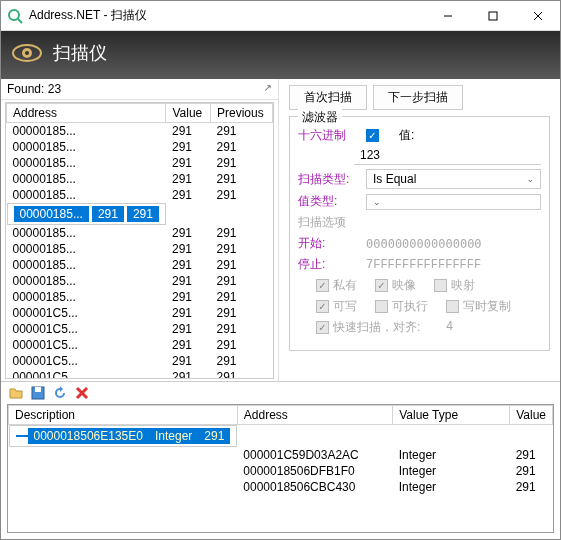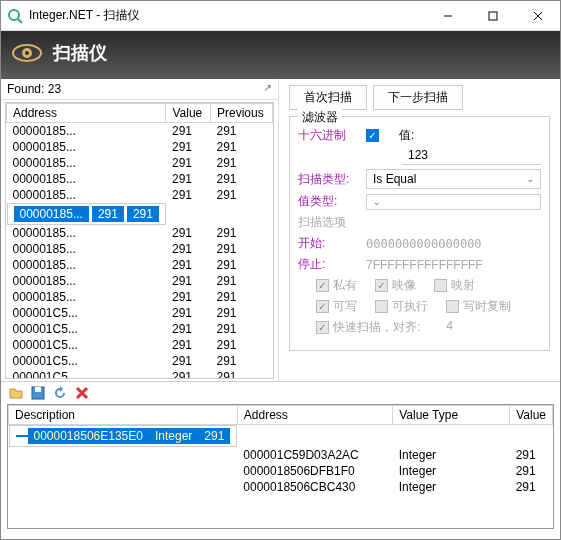--- a/index.html
+++ b/index.html
@@ -8,21 +8,21 @@
 .window { width: 561px; height: 540px; background: #fff; border: 1px solid #888; display: flex; flex-direction: column; }
 
 .titlebar { height: 30px; background: #fff; display: flex; align-items: center; padding: 0 0 0 6px; border-bottom: 1px solid #ddd; }
 .titlebar .ico { width: 16px; height: 16px; margin-right: 6px; display:flex;align-items:center;justify-content:center;}
 .titlebar .ttl { font-size: 12px; color: #000; flex: 1; }
 .winbtns { display: flex; height: 100%; }
 .winbtn { width: 45px; display: flex; align-items: center; justify-content: center; color: #000; font-size: 11px; }
 
 .banner { background: linear-gradient(180deg, #2a2a2a 0%, #595959 100%); color: #fff; padding: 6px 10px 10px 10px; display: flex; align-items: center; }
 .banner .eye { width: 32px; height: 32px; margin-right: 10px; }
-.banner-txt .h1 { font-size: 18px; font-weight: 700; }
+.banner-txt .h1 { font-size: 18px; font-weight: 400; }
 .banner-txt .sub { font-size: 12px; }
 
 .mainrow { display: flex; flex: 0 0 auto; height: 303px; border-bottom: 1px solid #ccc; }
 
 .leftpane { width: 278px; display: flex; flex-direction: column; border-right: 1px solid #e0e0e0; }
 .foundbar { font-size: 12px; padding: 3px 6px; border-bottom: 1px solid #e0e0e0; display: flex; }
 .foundbar .lbl {}
 .foundbar .sortico { margin-left: auto; font-size: 10px; color: #666; }
 
 .tblwrap { flex: 1; overflow: auto; border: 1px solid #ccc; margin: 2px 4px 2px 4px; }
@@ -48,21 +48,21 @@
 .chk { width: 13px; height: 13px; border: 1px solid #888; display: inline-flex; align-items: center; justify-content: center; font-size: 10px; background:#fff;}
 .chk.on { background: #0078d7; border-color: #0078d7; color: #fff; }
 .chk.dis { background: #e6e6e6; border-color: #bbb; color: #888; }
 .chkrow { display:flex; gap: 18px; margin: 4px 0 4px 18px; }
 .chkitem { display:flex; align-items:center; gap:4px; }
 .chkitem.dis { color:#aaa; }
 
 .iconbar { padding: 2px 6px; display: flex; gap: 4px; align-items: center; }
 .ib { width: 18px; height: 18px; display:flex;align-items:center;justify-content:center; }
 
-.bottompane { flex:1; display:flex; flex-direction:column; margin: 0 6px 6px 6px;}
+.bottompane { flex:1; display:flex; margin: 0 6px 6px 6px;}
 .btmtblwrap { border: 1px solid #999; flex:1; overflow:auto; background:#fff;}
 .btbl { width: 100%; border-collapse: collapse; font-size: 12px; font-family: Consolas, monospace; }
 .btbl th { text-align: left; font-weight: 400; font-family: "Segoe UI","Microsoft YaHei",sans-serif; background: #fff; border: 1px solid #d4d4d4; padding: 2px 6px; }
 .btbl td { padding: 1px 6px; }
 .btbl tr.sel td { background: #0078d7; color: #fef9c3; }
 .resizer { height: 4px; cursor: ns-resize; }
 
 svg { display:block; }
 </style>
 </head>
@@ -70,21 +70,21 @@
 
 <div class="window">
 
   <div class="titlebar">
     <span class="ico">
       <svg width="16" height="16" viewBox="0 0 16 16">
           <circle cx="7" cy="7" r="5" fill="none" stroke="#3a7" stroke-width="2"></circle>
           <line x1="11" y1="11" x2="15" y2="15" stroke="#3a7" stroke-width="2"></line>
         </svg>
     </span>
-    <span class="ttl">Integer.NET - 扫描仪</span>
+    <span class="ttl">Address.NET - 扫描仪</span>
     <div class="winbtns">
       <div class="winbtn">
           <svg width="10" height="10">
             <line x1="1" y1="5" x2="9" y2="5" stroke="#000"></line>
           </svg>
         </div>
       <div class="winbtn">
           <svg width="10" height="10">
             <rect x="1" y="1" width="8" height="8" fill="none" stroke="#000"></rect>
           </svg>
@@ -221,21 +221,21 @@
       </div>
 
       <div class="filterbox">
         <span class="legend">滤波器</span>
 
         <div class="frow">
           <span class="flbl">十六进制</span>
           <span class="chk on">✓</span>
           <span style="margin-left:14px">值:</span>
         </div>
-        <div class="frow" style="margin-left:104px;margin-top:-2px">
+        <div class="frow" style="margin-left:56px;margin-top:-2px">
           <div class="txtfield flat">123</div>
         </div>
 
         <div class="frow">
           <span class="flbl">扫描类型:</span>
           <div class="sel">
             <span>Is Equal</span>
             <span class="chev">⌄</span>
           </div>
         </div>
@@ -250,21 +250,21 @@
         <div class="frow disabled">
           <span>扫描选项</span>
         </div>
 
         <div class="frow disabled">
           <span class="flbl">开始:</span>
           <span style="font-family:Consolas,monospace">0000000000000000</span>
         </div>
         <div class="frow disabled">
           <span class="flbl">停止:</span>
-          <span style="font-family:Liberation Sans, sans-serif">7FFFFFFFFFFFFFFF</span>
+          <span style="font-family:Liberation Mono, monospace">7FFFFFFFFFFFFFFF</span>
         </div>
 
         <div class="chkrow">
           <span class="chkitem dis">
               <span class="chk dis">✓</span>
               <span>私有</span>
             </span>
           <span class="chkitem dis">
               <span class="chk dis">✓</span>
               <span>映像</span>

